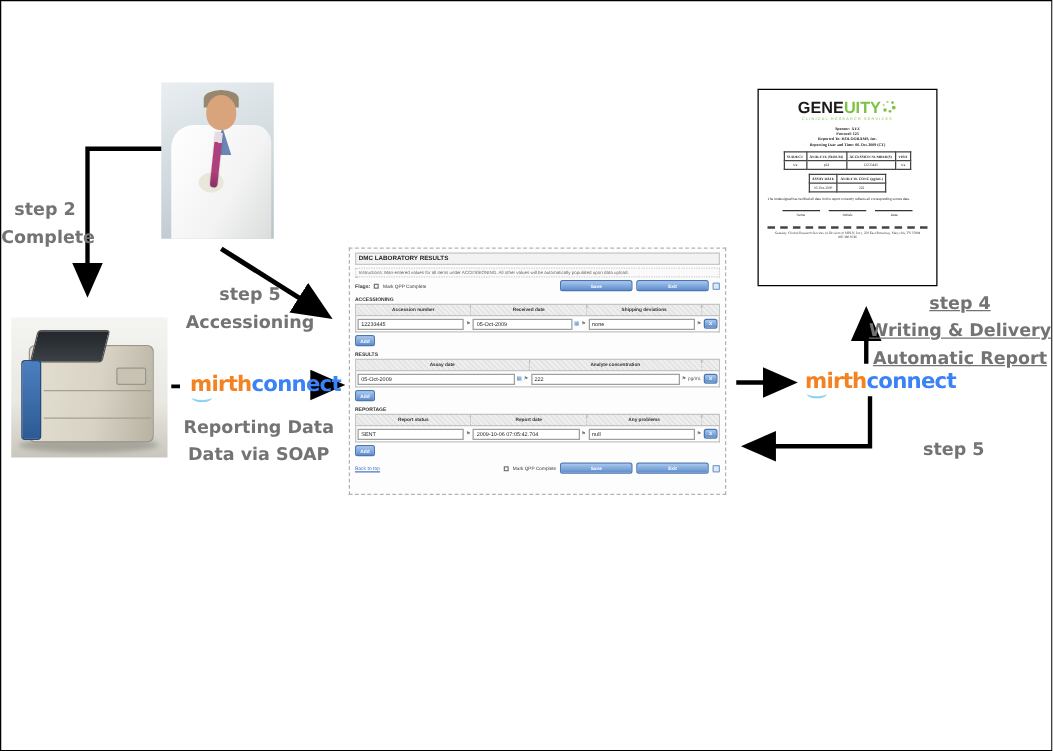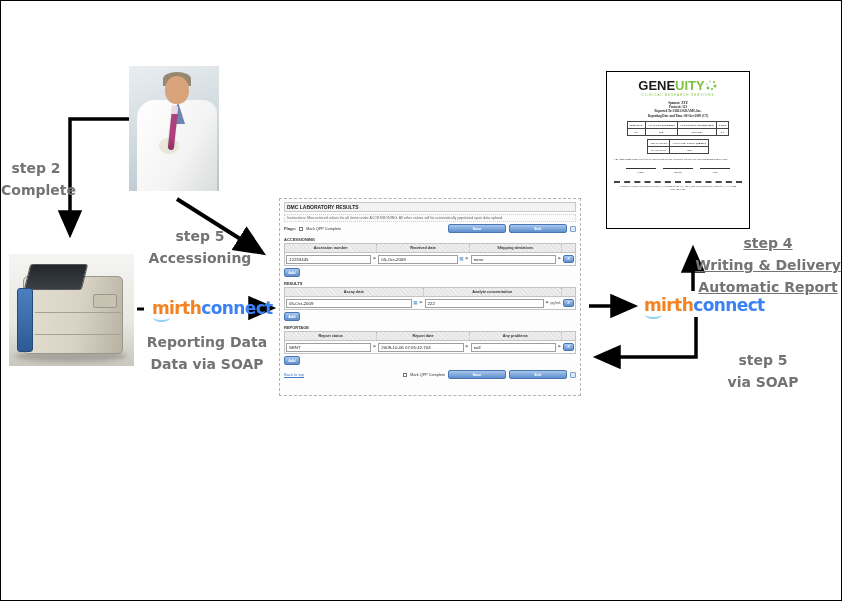--- a/index.html
+++ b/index.html
@@ -130,21 +130,20 @@
     <div>Reporting Data</div>
     <div>Data via SOAP</div>
   </div>
   <div class="step-label" style="left:692px; top:231px; width:150px;text-decoration:underline;">
     <div>step 4</div>
     <div>Writing &amp; Delivery</div>
     <div>Automatic Report</div>
   </div>
   <div class="step-label" style="left:682px; top:348px; width:160px;">
     <div>step 5</div>
-    <div>via SOAP</div>
   </div>
 
   <div id="mirth-left" class="mirth-logo">
     <span class="mirth-w1"><span>mirth</span><span class="mirth-smile"></span></span><span class="mirth-w2">connect</span>
   </div>
   <div id="mirth-right" class="mirth-logo">
     <span class="mirth-w1"><span>mirth</span><span class="mirth-smile"></span></span><span class="mirth-w2">connect</span>
   </div>
 
   <div id="lab-form">

